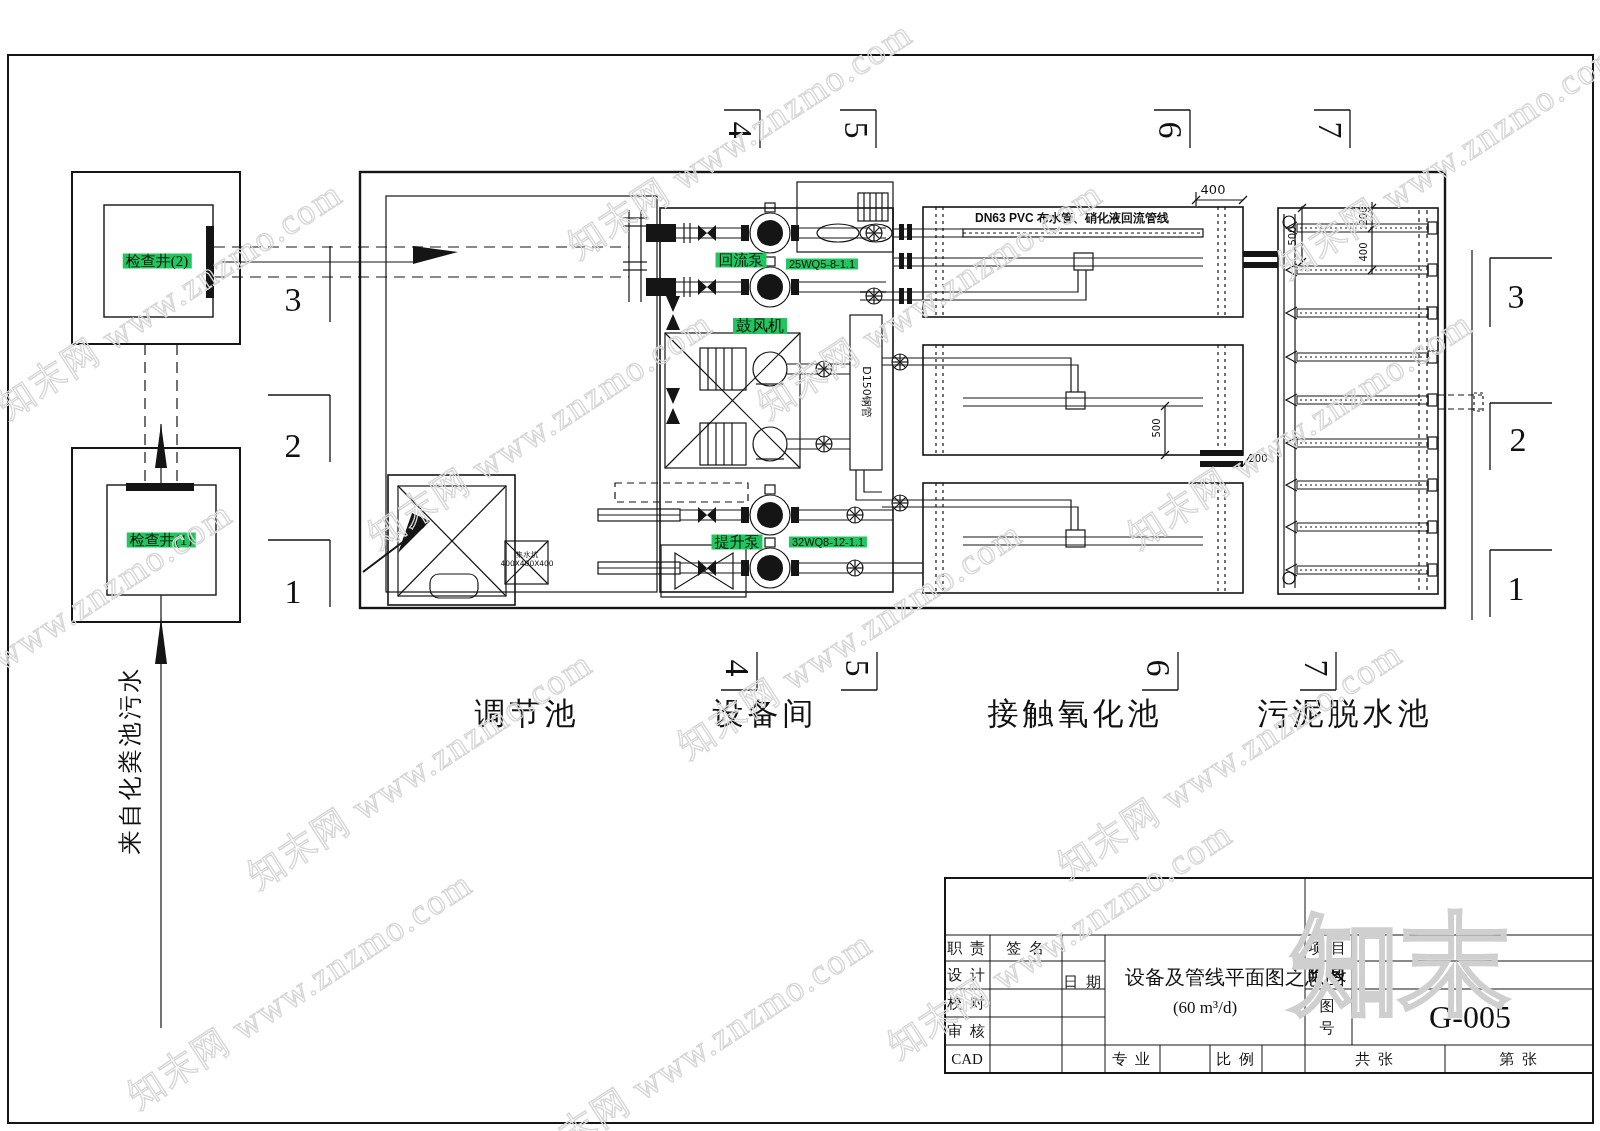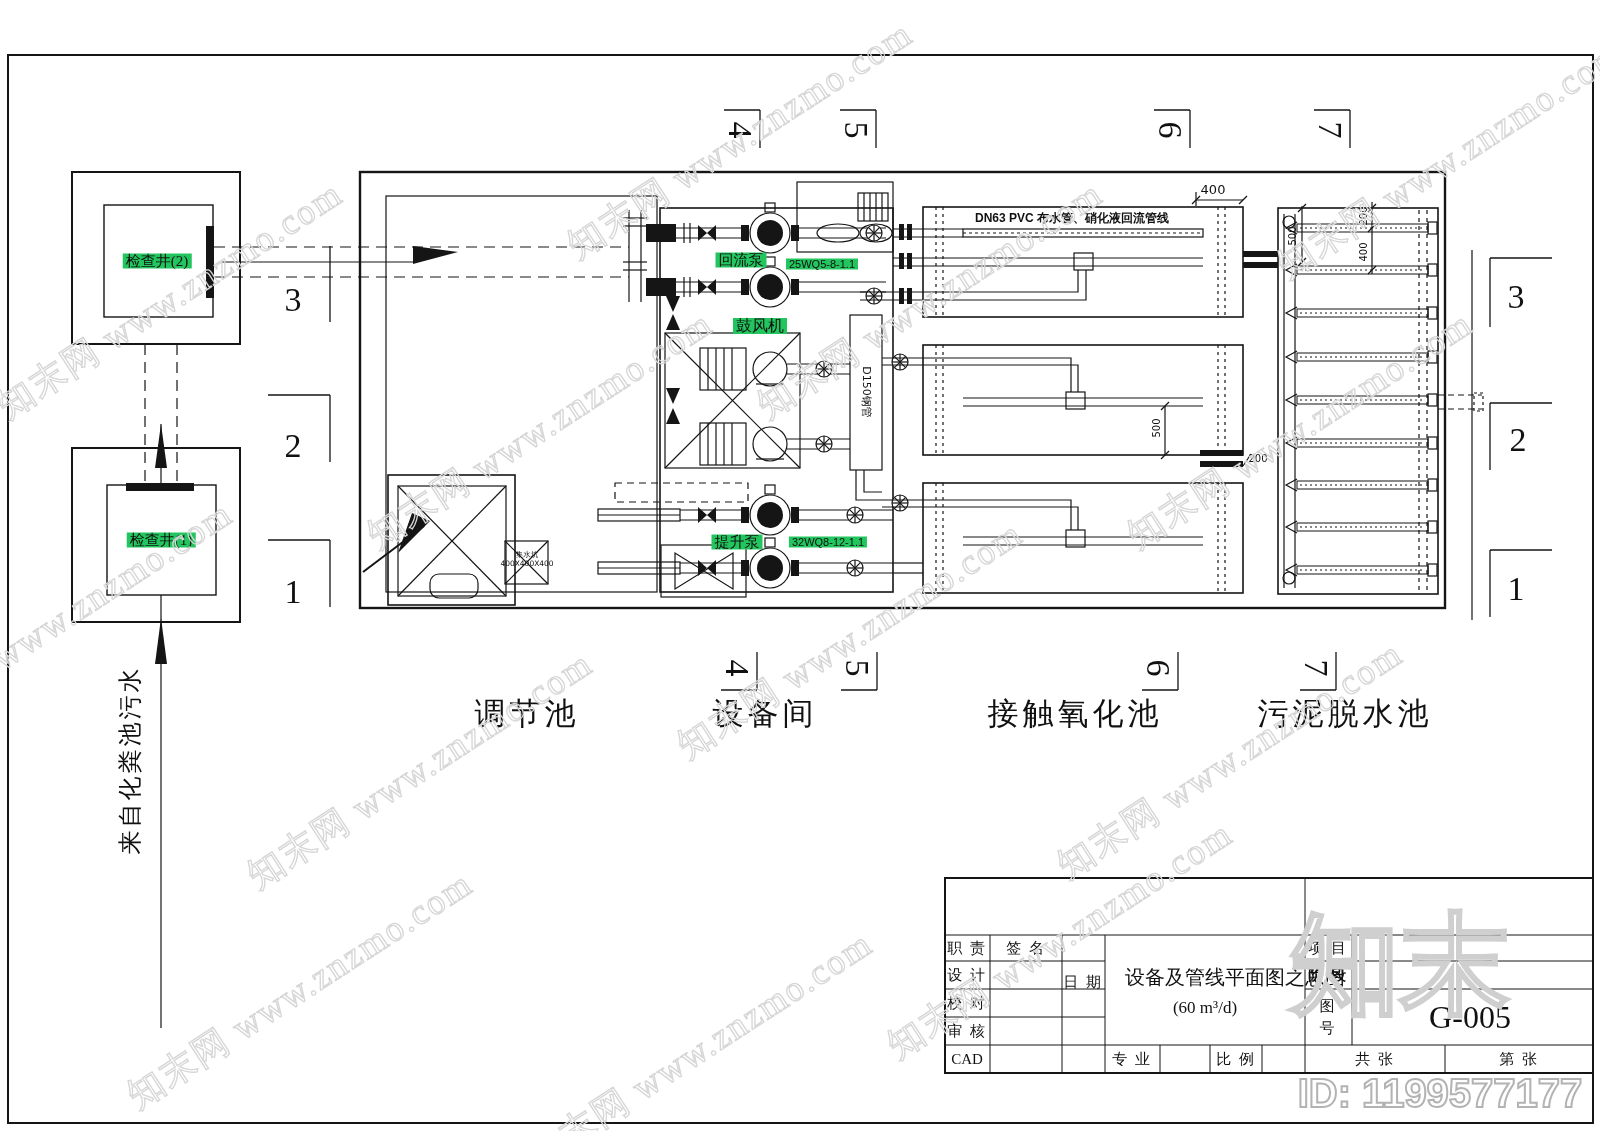--- a/index.html
+++ b/index.html
@@ -416,15 +416,14 @@
   <span class="wm" style="left:740px;top:140px;">知末网 www.znzmo.com</span>
   <span class="wm" style="left:1450px;top:160px;">知末网 www.znzmo.com</span>
   <span class="wm" style="left:60px;top:620px;">知末网 www.znzmo.com</span>
   <span class="wm" style="left:420px;top:770px;">知末网 www.znzmo.com</span>
   <span class="wm" style="left:850px;top:640px;">知末网 www.znzmo.com</span>
   <span class="wm" style="left:1230px;top:760px;">知末网 www.znzmo.com</span>
   <span class="wm" style="left:300px;top:990px;">知末网 www.znzmo.com</span>
   <span class="wm" style="left:700px;top:1050px;">知末网 www.znzmo.com</span>
   <span class="wm" style="left:1060px;top:940px;">知末网 www.znzmo.com</span>
   <span class="wm-brand" style="left:1400px;top:965px;">知末</span>
-  <span class="wm-id" style="left:1440px;top:1093px;">ID: 1199577177</span>
 
 </div>
 
 </body></html>

